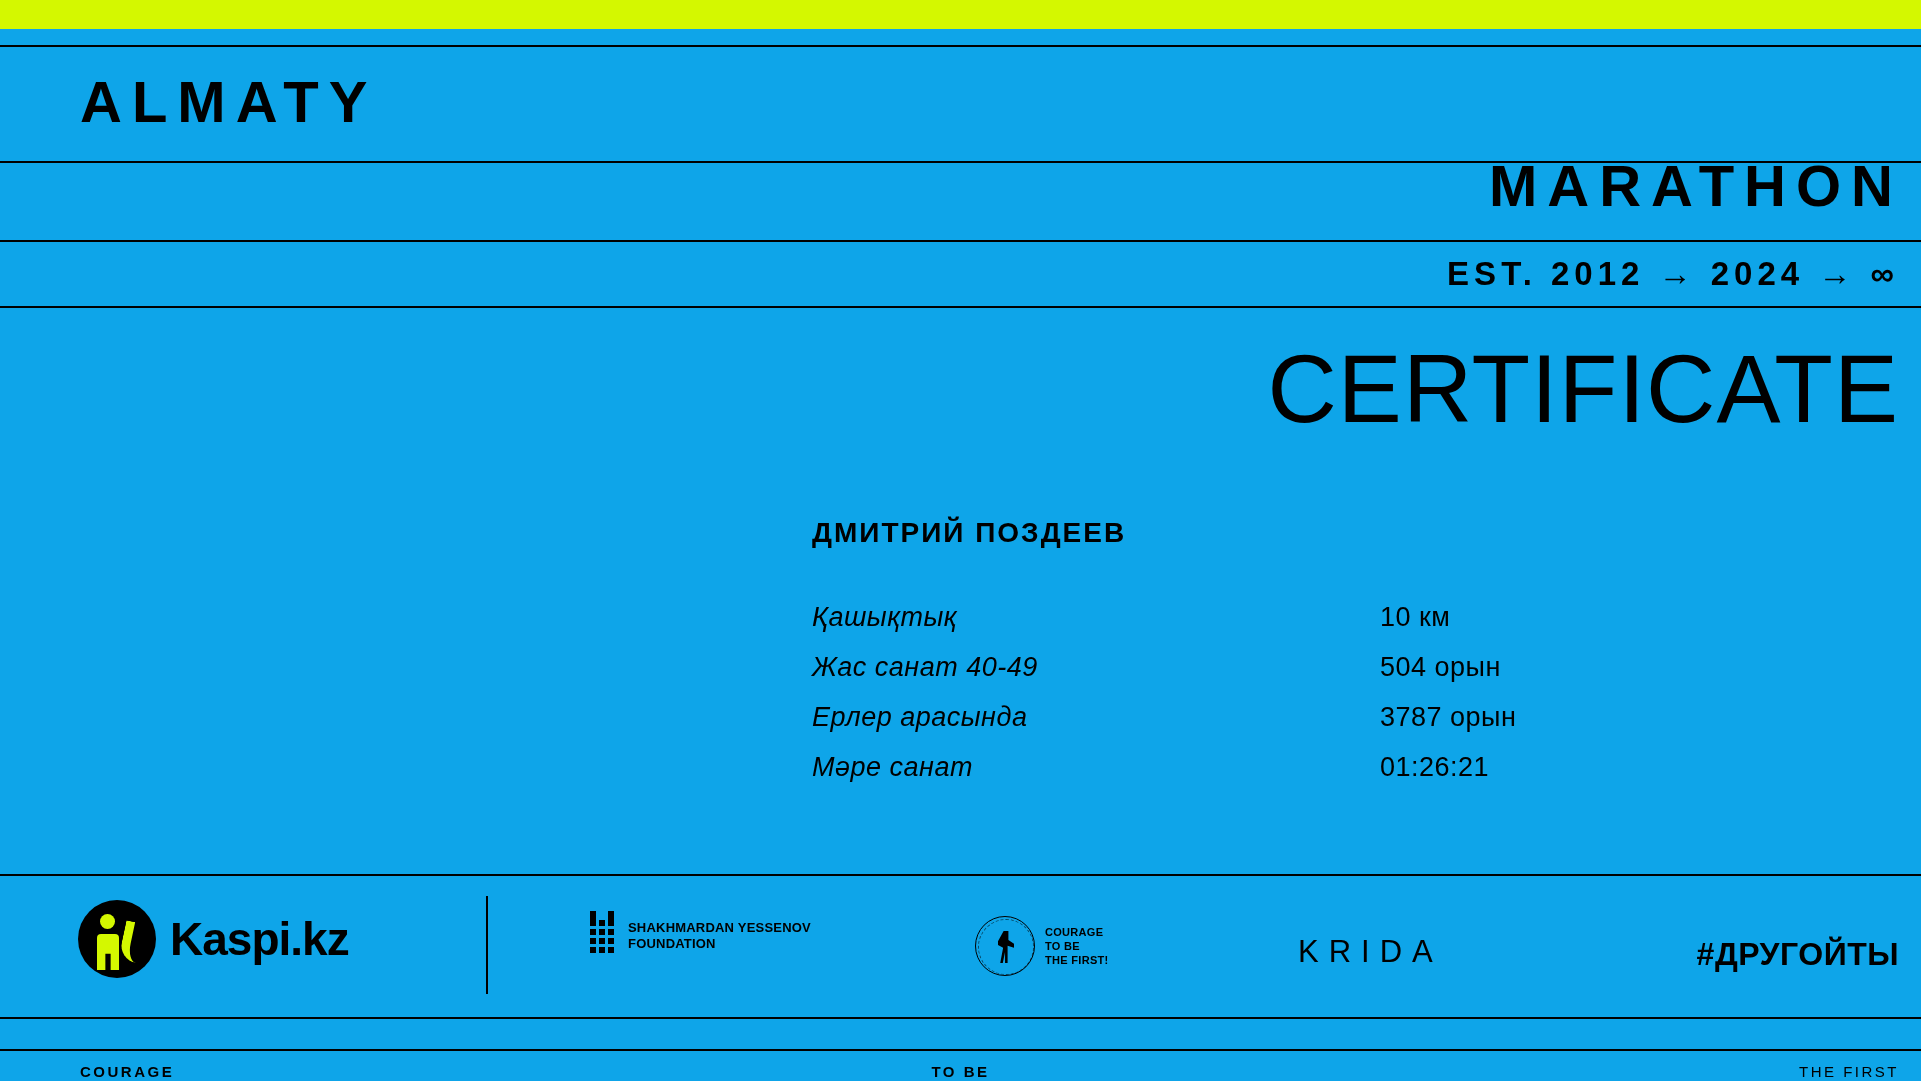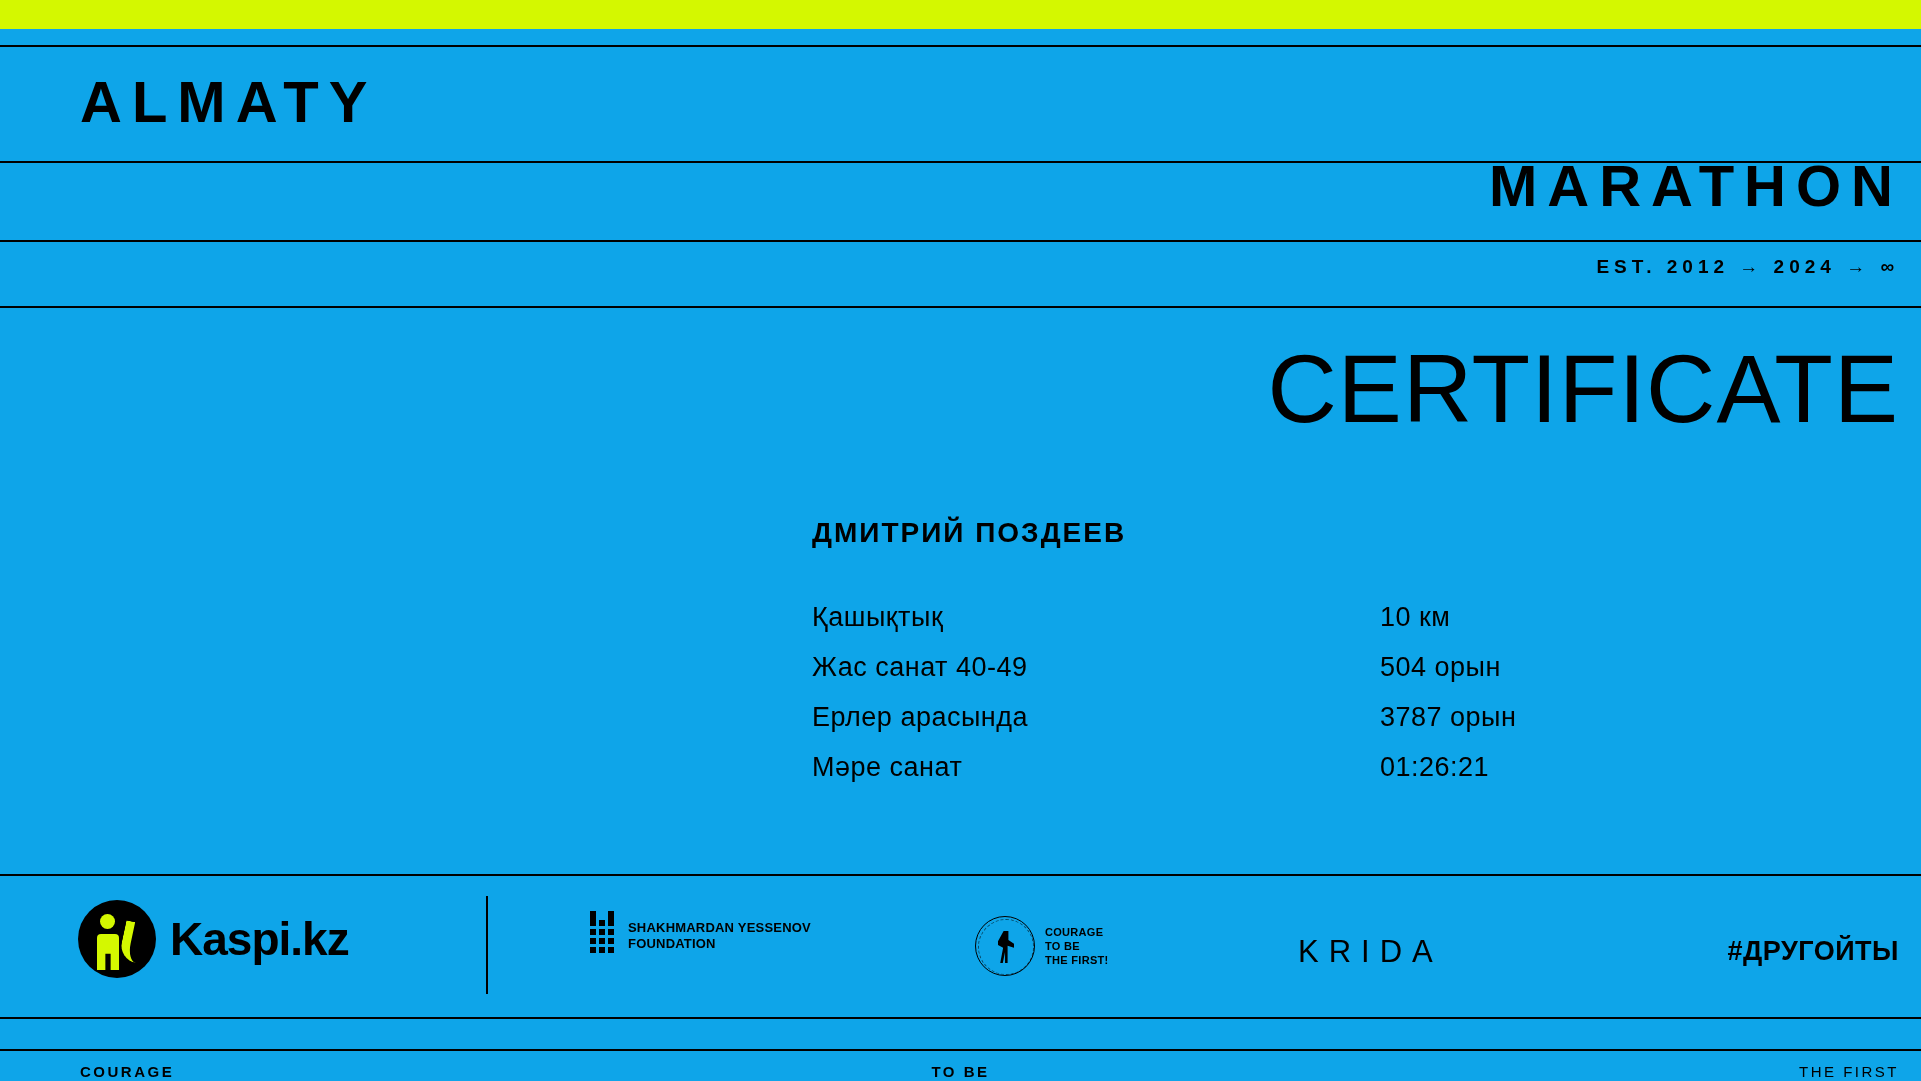--- a/index.html
+++ b/index.html
@@ -53,21 +53,21 @@
     font-size: 58px;
     font-weight: 700;
     letter-spacing: 10px;
     line-height: 1;
     white-space: nowrap;
   }
   .est {
     position: absolute;
     right: 22px;
     top: 228px;
-    font-size: 19px;
+    font-size: 33px;
     font-weight: 700;
     letter-spacing: 5px;
     line-height: 1;
     white-space: nowrap;
   }
 
   
   .title {
     position: absolute;
     right: 22px;
@@ -101,20 +101,21 @@
   .result-row {
     display: flex;
     align-items: baseline;
     height: 50px;
   }
   .result-label {
     width: 568px;
     font-size: 27px;
     letter-spacing: 0.5px;
     white-space: nowrap;
+    font-style: italic;
   }
   .result-value {
     font-size: 27px;
     letter-spacing: 0.5px;
     white-space: nowrap;
   }
 
   
   .sponsors {
     position: absolute;
@@ -258,21 +259,21 @@
     top: 58px;
     font-size: 31px;
     font-weight: 400;
     letter-spacing: 10px;
     white-space: nowrap;
   }
   .drugoity {
     position: absolute;
     right: 22px;
     top: 60px;
-    font-size: 27px;
+    font-size: 32px;
     font-weight: 700;
     letter-spacing: 0.5px;
     white-space: nowrap;
   }
 
   
   .footer {
     position: absolute;
     left: 0;
     top: 1022px;

